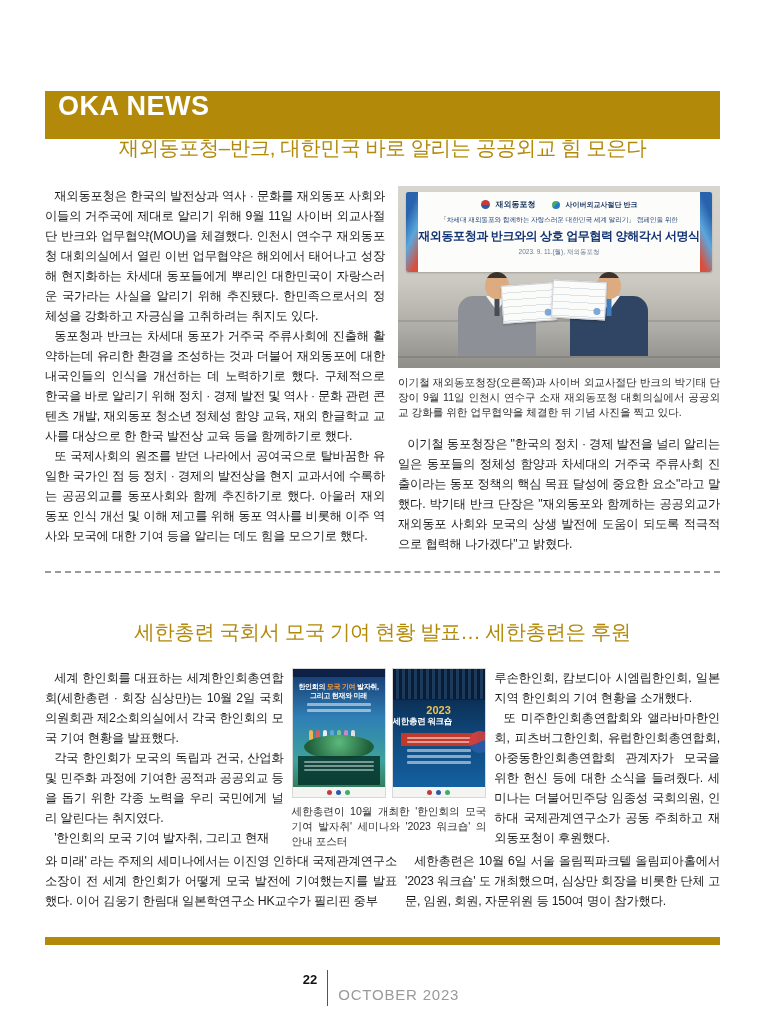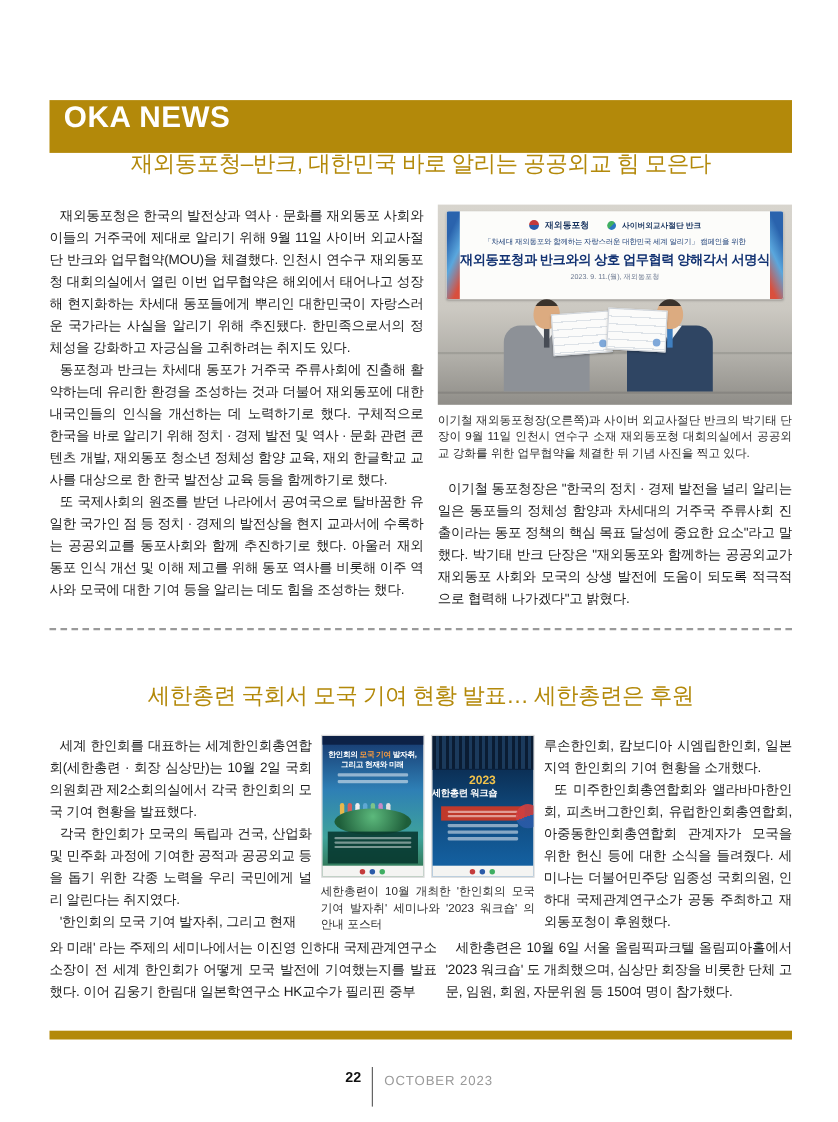--- a/index.html
+++ b/index.html
@@ -102,38 +102,38 @@
   
   .a2b{position:absolute;left:45px;top:851px;width:675px;display:flex;gap:8px;}
   .w1{width:352px;} .w2{width:315px;}
 
   
   .goldbar{position:absolute;left:45px;top:937px;width:675px;height:8px;background:#B3890A;}
   .footer{position:absolute;left:0;top:970px;width:762px;display:flex;justify-content:center;
           align-items:flex-start;gap:10px;}
   .pn{font-size:13px;font-weight:bold;color:#111;margin-top:2px;}
   .fdiv{width:1px;height:36px;background:#555;}
-  .issue{font-size:12px;color:#9a9a9a;letter-spacing:.8px;margin-top:5px;}
+  .issue{font-size:15px;color:#9a9a9a;letter-spacing:.8px;margin-top:16px;}
 </style>
 </head>
 <body>
 
 <div class="page">
 
   <div class="band">
     <span>OKA NEWS</span>
   </div>
 
   <h1 class="atitle t1">재외동포청–반크, 대한민국 바로 알리는 공공외교 힘 모은다</h1>
 
   <div class="a1">
     <div class="colL">
       <p class="bodytext ind">재외동포청은 한국의 발전상과 역사 · 문화를 재외동포 사회와 이들의 거주국에 제대로 알리기 위해 9월 11일 사이버 외교사절단 반크와 업무협약(MOU)을 체결했다. 인천시 연수구 재외동포청 대회의실에서 열린 이번 업무협약은 해외에서 태어나고 성장해 현지화하는 차세대 동포들에게 뿌리인 대한민국이 자랑스러운 국가라는 사실을 알리기 위해 추진됐다. 한민족으로서의 정체성을 강화하고 자긍심을 고취하려는 취지도 있다.</p>
       <p class="bodytext ind">동포청과 반크는 차세대 동포가 거주국 주류사회에 진출해 활약하는데 유리한 환경을 조성하는 것과 더불어 재외동포에 대한 내국인들의 인식을 개선하는 데 노력하기로 했다. 구체적으로 한국을 바로 알리기 위해 정치 · 경제 발전 및 역사 · 문화 관련 콘텐츠 개발, 재외동포 청소년 정체성 함양 교육, 재외 한글학교 교사를 대상으로 한 한국 발전상 교육 등을 함께하기로 했다.</p>
-      <p class="bodytext ind">또 국제사회의 원조를 받던 나라에서 공여국으로 탈바꿈한 유일한 국가인 점 등 정치 · 경제의 발전상을 현지 교과서에 수록하는 공공외교를 동포사회와 함께 추진하기로 했다. 아울러 재외동포 인식 개선 및 이해 제고를 위해 동포 역사를 비롯해 이주 역사와 모국에 대한 기여 등을 알리는 데도 힘을 조성하는 했다.</p>
+      <p class="bodytext ind">또 국제사회의 원조를 받던 나라에서 공여국으로 탈바꿈한 유일한 국가인 점 등 정치 · 경제의 발전상을 현지 교과서에 수록하는 공공외교를 동포사회와 함께 추진하기로 했다. 아울러 재외동포 인식 개선 및 이해 제고를 위해 동포 역사를 비롯해 이주 역사와 모국에 대한 기여 등을 알리는 데도 힘을 모으기로 했다.</p>
     </div>
     <div class="colR">
       <div class="photo">
         <div class="banner">
           <div class="b-deco-l"></div>
           <div class="b-deco-r"></div>
           <div class="b-logos">
             <span class="taegeuk"></span>
             <span class="b-org">재외동포청</span>
             <span class="vank-ic"></span>

